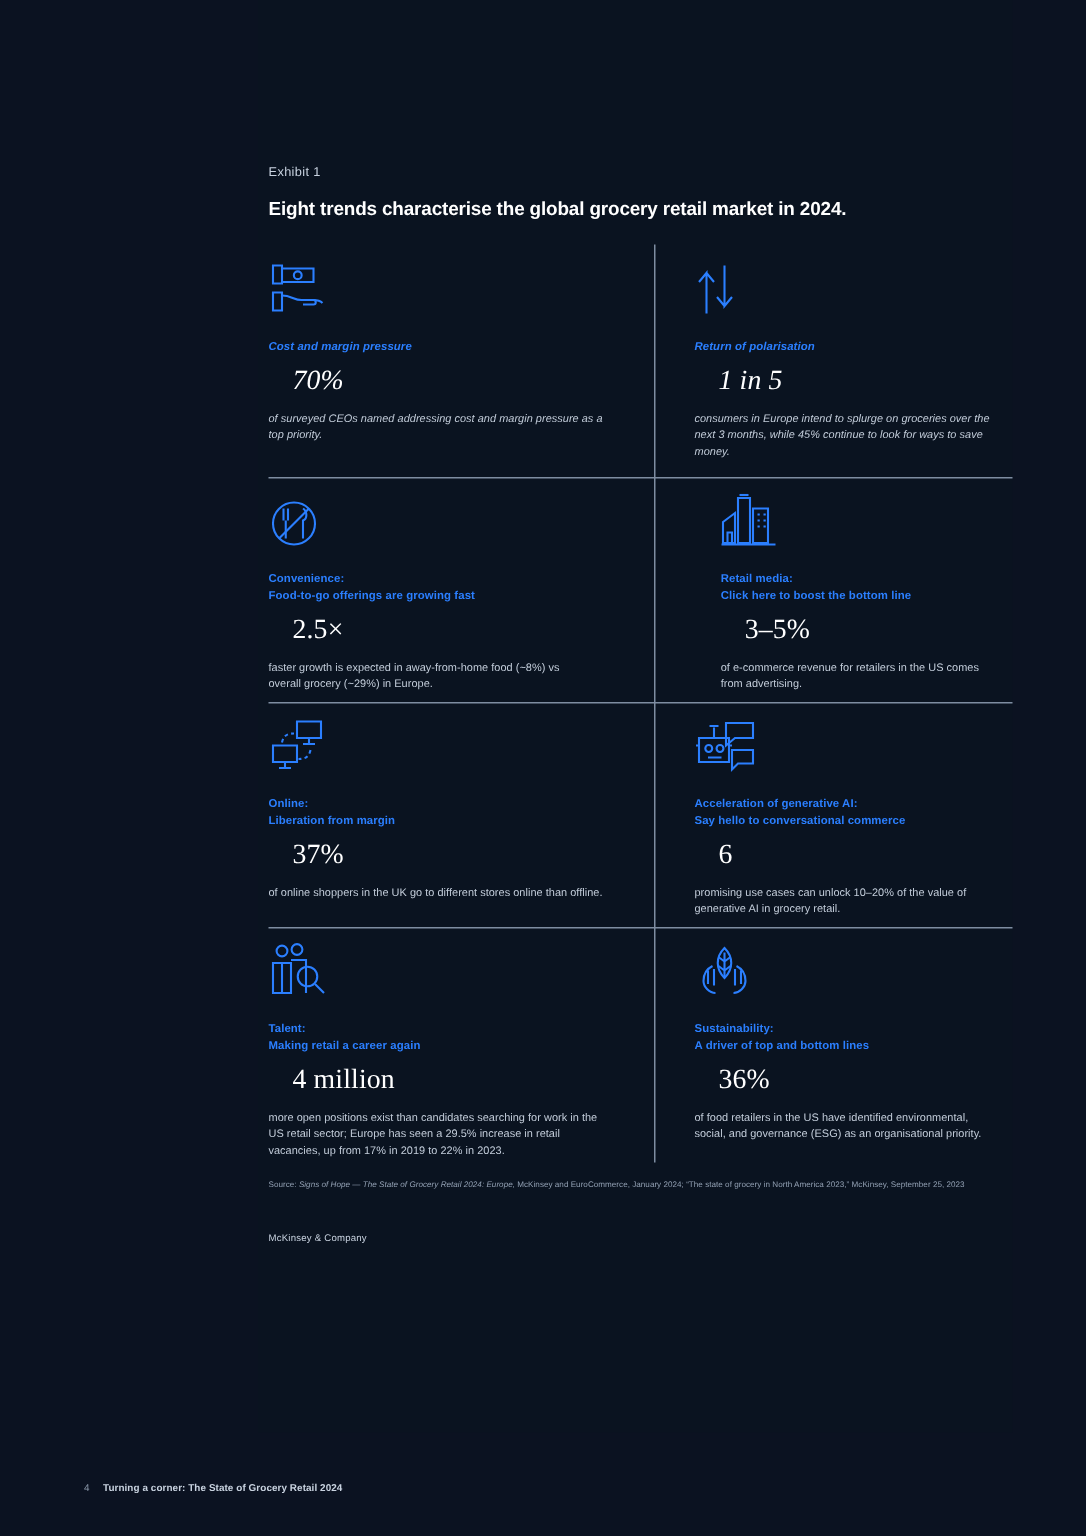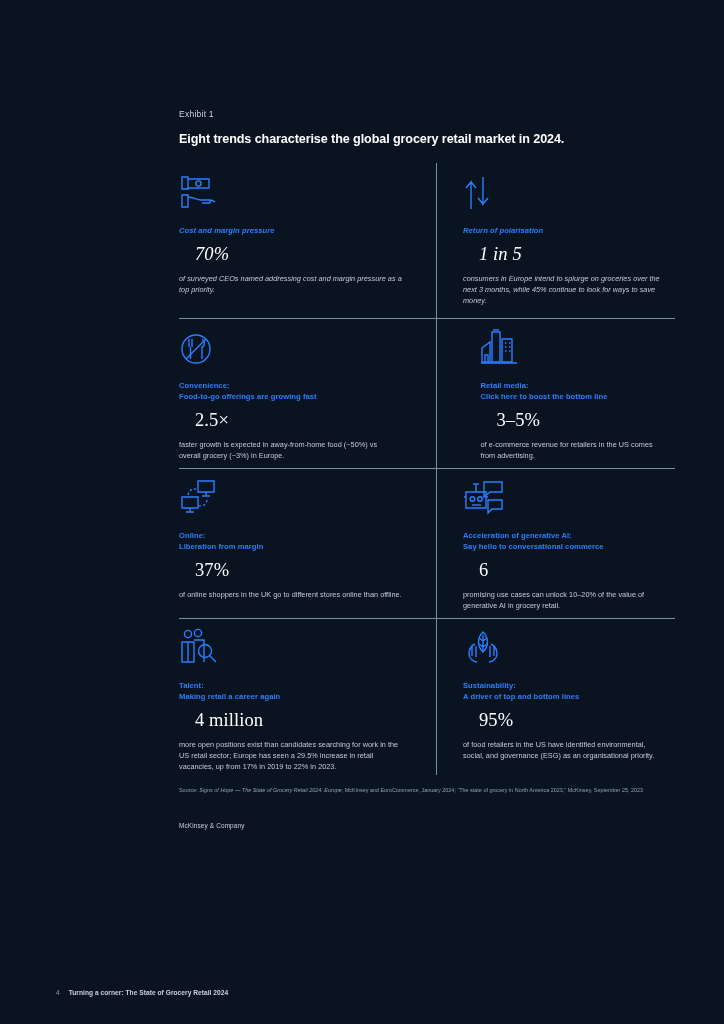--- a/index.html
+++ b/index.html
@@ -146,21 +146,21 @@
           <svg width="38" height="40" viewBox="0 0 38 40" fill="none" stroke="#2b7fff" stroke-width="1.4">
             <circle cx="17" cy="21" r="14"></circle>
             <path d="M10 11 v8 M13 11 v8 M11.5 19 v12"></path>
             <path d="M23 11 c3 2 3 7 0 8 v12"></path>
             <path d="M7 31 L27 11"></path>
           </svg>
         </div>
         <div class="kicker" style="white-space:pre-line">Convenience:
 Food-to-go offerings are growing fast</div>
         <div class="stat">2.5×</div>
-        <div class="body">faster growth is expected in away-from-home food (~50%) vs overall grocery (~3%) in Europe.</div>
+        <div class="body">faster growth is expected in away-from-home food (~8%) vs overall grocery (~29%) in Europe.</div>
       </div>
 
       <div class="cell cell-right">
         <div class="icon">
           <svg width="40" height="40" viewBox="0 0 40 40" fill="none" stroke="#2b7fff" stroke-width="1.4">
             <path d="M12 4 h8 v30 h-8 z"></path>
             <path d="M13 2 h6"></path>
             <path d="M22 11 h10 v23 h-10 z"></path>
             <path d="M25 15 h1.5 M29 15 h1.5 M25 19 h1.5 M29 19 h1.5 M25 23 h1.5 M29 23 h1.5"></path>
             <path d="M2 20 l8 -6 v20 h-8 z"></path>
@@ -244,21 +244,21 @@
             <path d="M20 4 c6 6 6 14 0 20 c-6 -6 -6 -14 0 -20 z"></path>
             <path d="M20 7 v17 M20 13 l-4 -3 M20 13 l4 -3 M20 19 l-4 -3 M20 19 l4 -3"></path>
             <path d="M12 16 c-4 2 -6 6 -6 10 c0 4 4 8 8 8"></path>
             <path d="M9 19 v9 M13 18 v11"></path>
             <path d="M28 16 c4 2 6 6 6 10 c0 4 -4 8 -8 8"></path>
             <path d="M31 19 v9 M27 18 v11"></path>
           </svg>
         </div>
         <div class="kicker" style="white-space:pre-line">Sustainability:
 A driver of top and bottom lines</div>
-        <div class="stat">95%</div>
+        <div class="stat">36%</div>
         <div class="body">of food retailers in the US have identified environmental, social, and governance (ESG) as an organisational priority.</div>
       </div>
     </div>
 
   </div>
 
   <div id="source"><span>Source: </span><i>Signs of Hope — The State of Grocery Retail 2024: Europe,</i><span> McKinsey and EuroCommerce, January 2024; “The state of grocery in North America 2023,” McKinsey, September 25, 2023</span></div>
 
   <div id="logo">McKinsey &amp; Company</div>
 </div>

